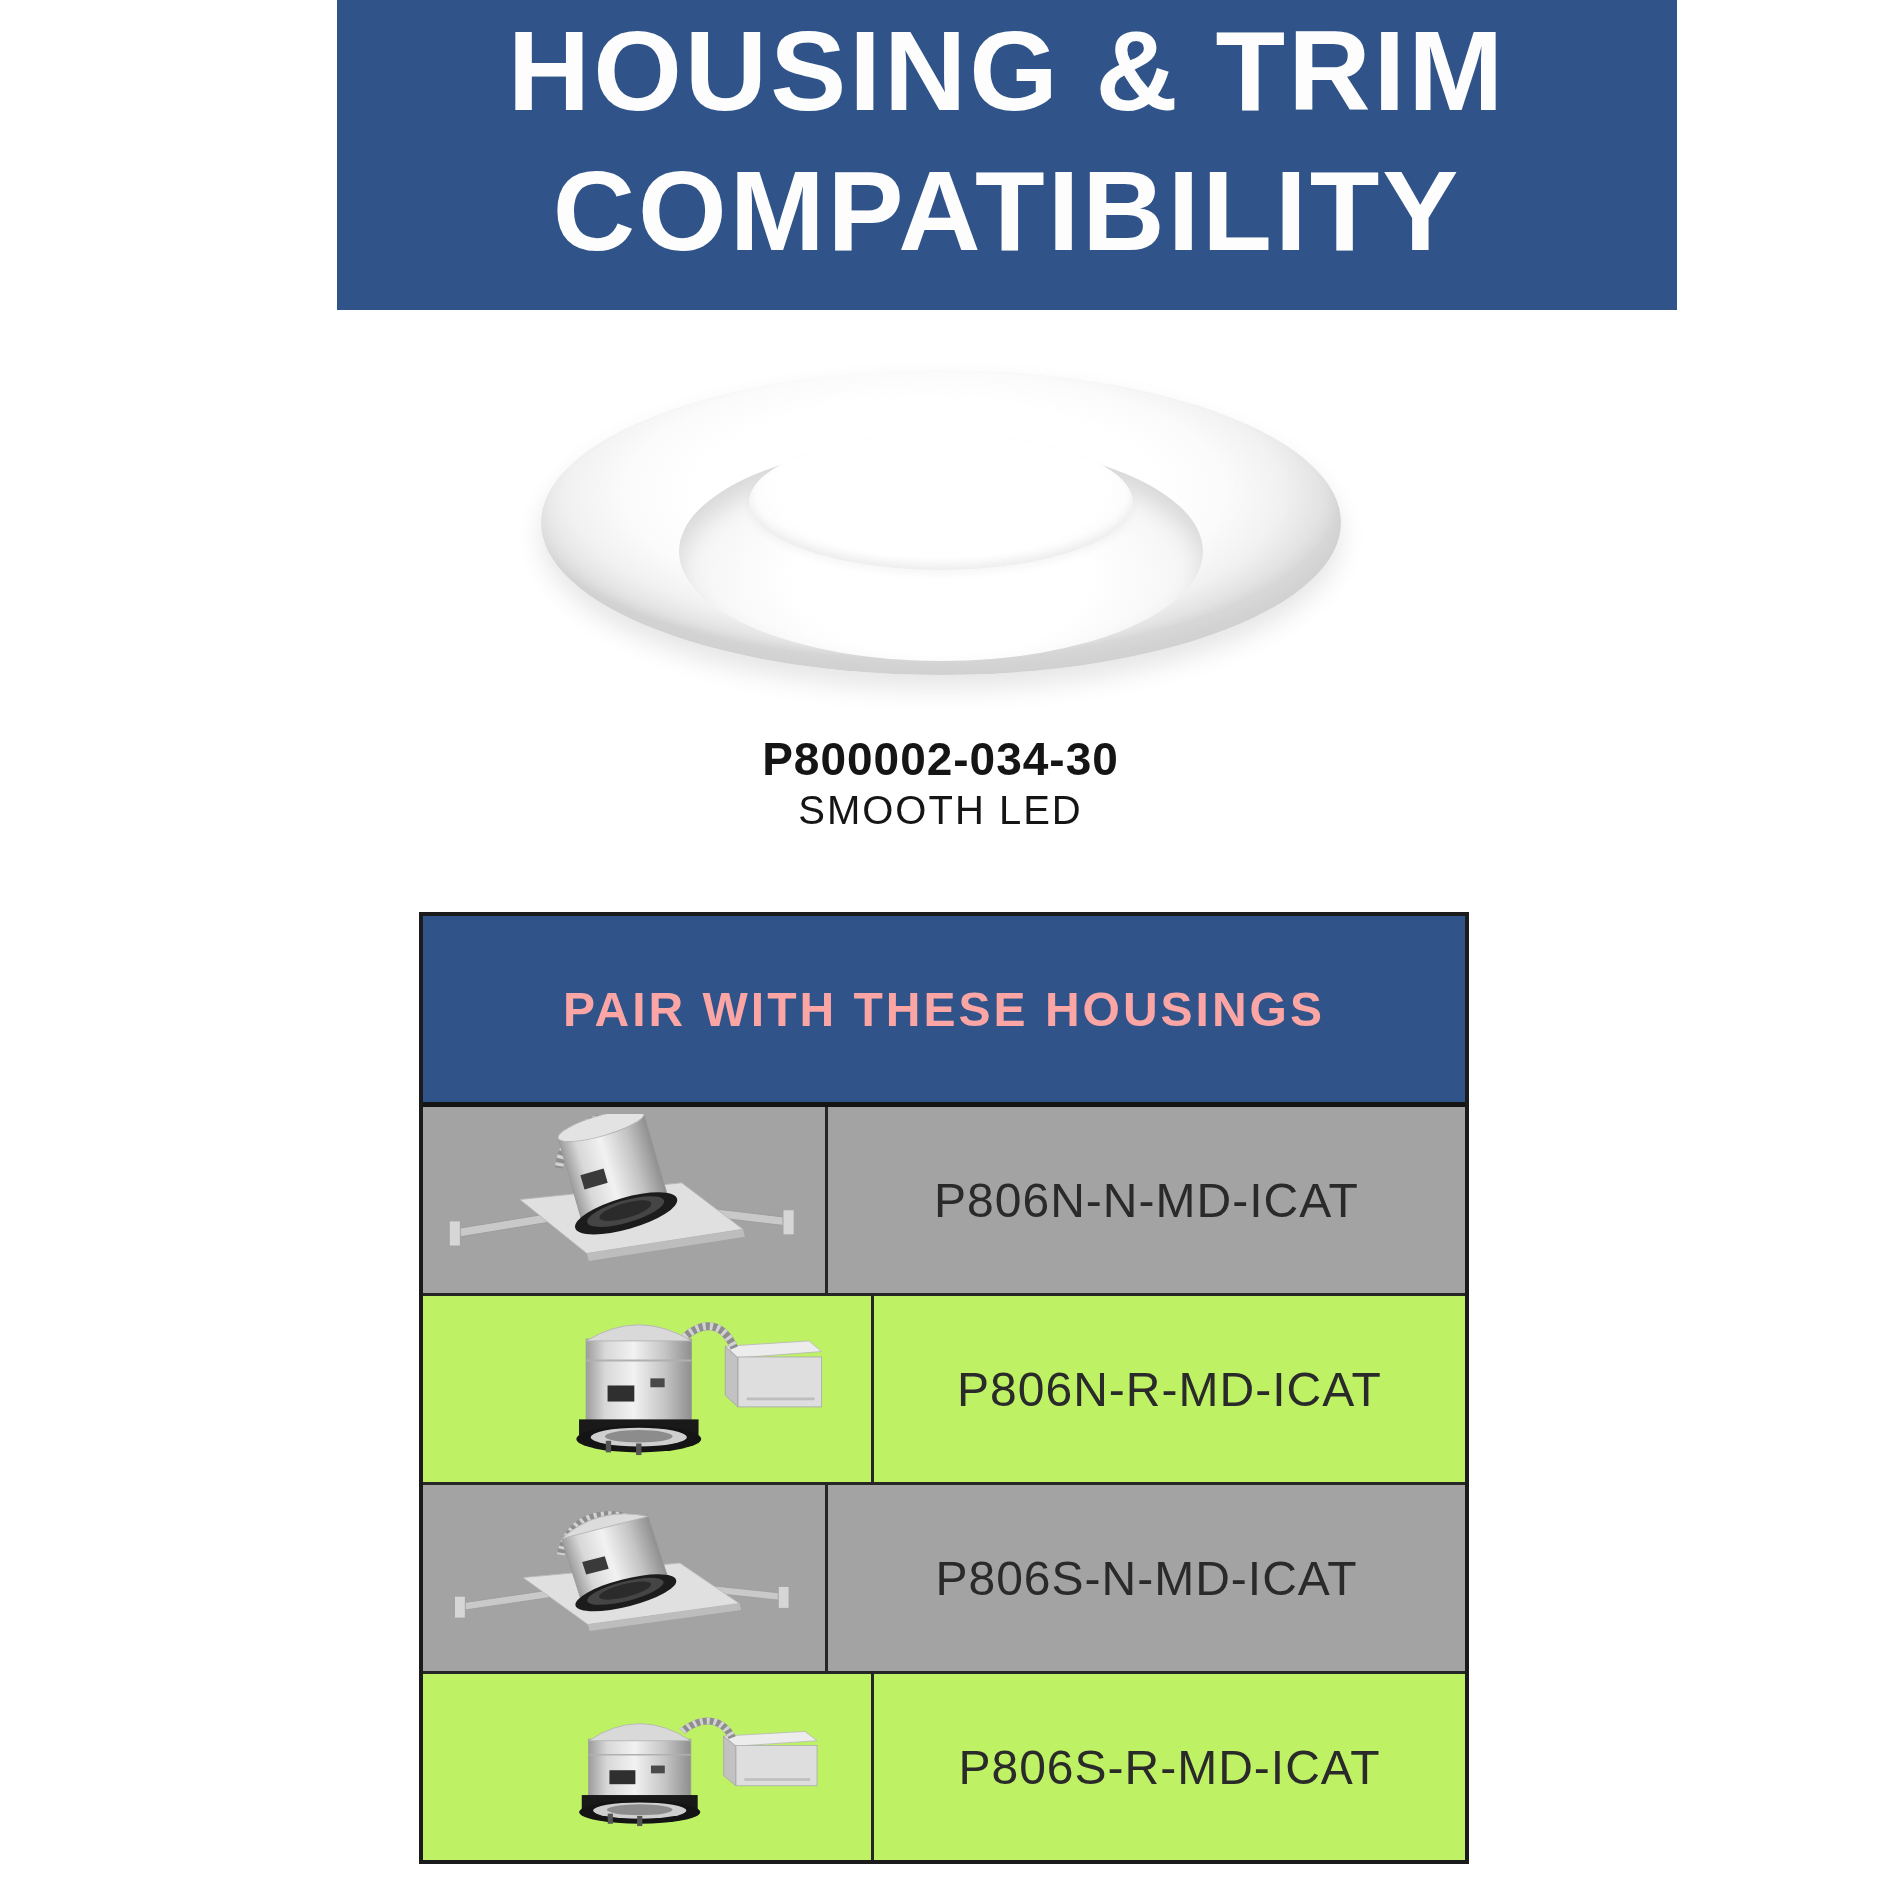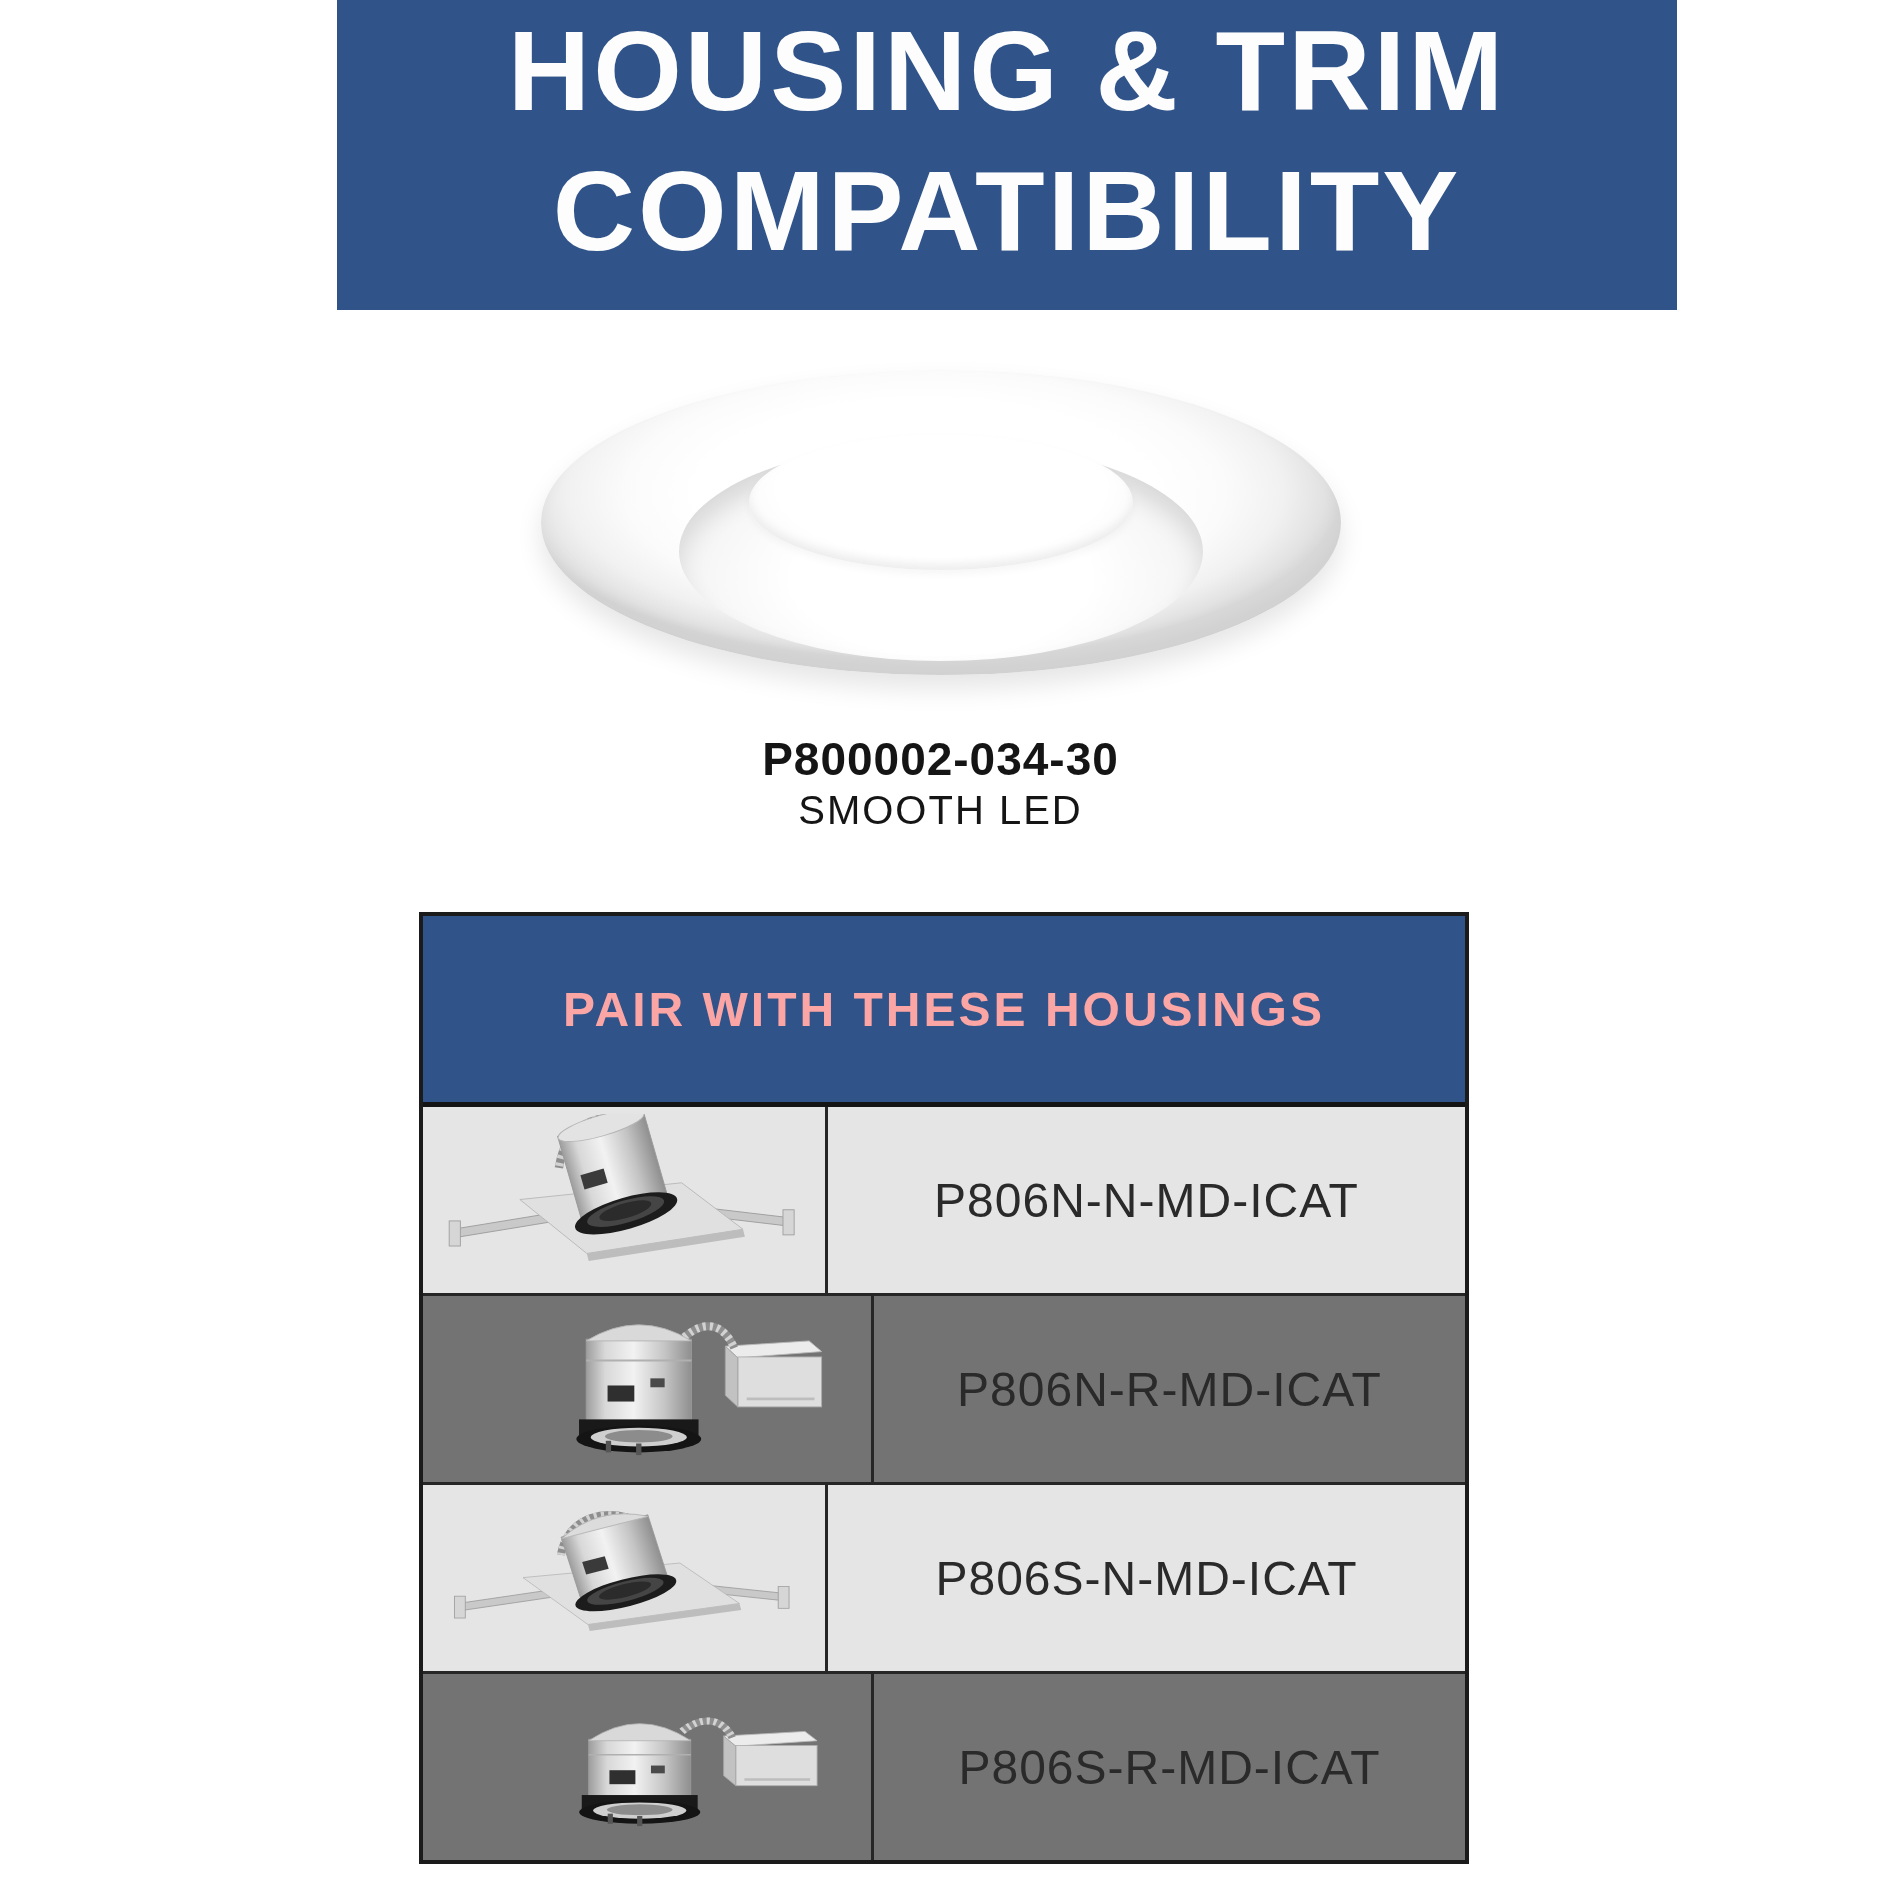--- a/index.html
+++ b/index.html
@@ -52,23 +52,23 @@
   
   .ctable{
     position:absolute;left:419px;top:912px;width:1050px;
     border:4px solid #1b1b1b;box-sizing:border-box;background:#ffffff;
   }
   .thead{
     height:186px;background:#30548A;border-bottom:5px solid #141414;
     display:flex;align-items:center;justify-content:center;
   }
   .thead span{color:#fca5a5;font-size:48px;font-weight:bold;letter-spacing:3px;white-space:nowrap;}
-  .trow{display:flex;height:186px;border-top:3px solid #262626;background:#e5e5e5;}
+  .trow{display:flex;height:186px;border-top:3px solid #262626;background:#a3a3a3;}
   .trow.first{border-top:0;}
-  .trow.alt{background:#737373;padding-left:46px;}
+  .trow.alt{background:#bef264;padding-left:46px;}
   .cell-img{
     width:405px;border-right:3px solid #262626;box-sizing:border-box;
     display:flex;align-items:center;justify-content:center;
   }
   .cell-img svg{max-width:385px;max-height:172px;}
   .cell-part{flex:1;display:flex;align-items:center;justify-content:center;}
   .cell-part span{font-size:48px;color:#2a2a2a;letter-spacing:1px;font-weight:400;white-space:nowrap;}
   .shallow svg{transform:scale(0.97,0.87);}
   .defs-holder{position:absolute;width:0;height:0;}
 </style>

